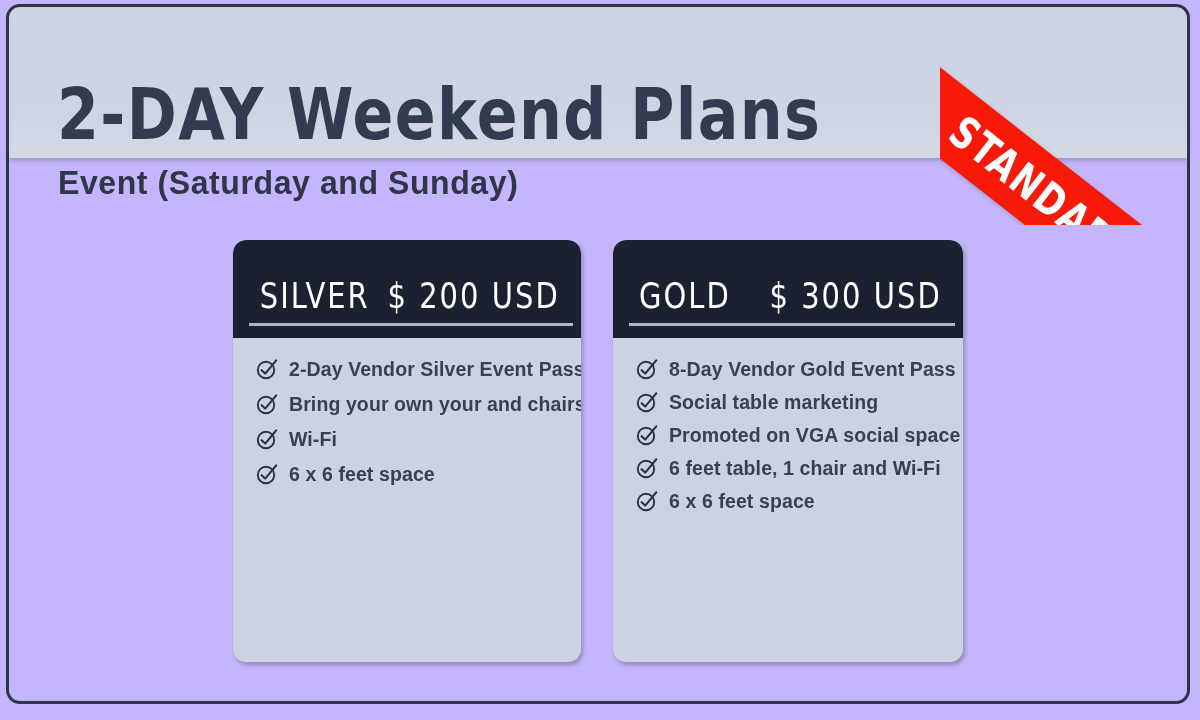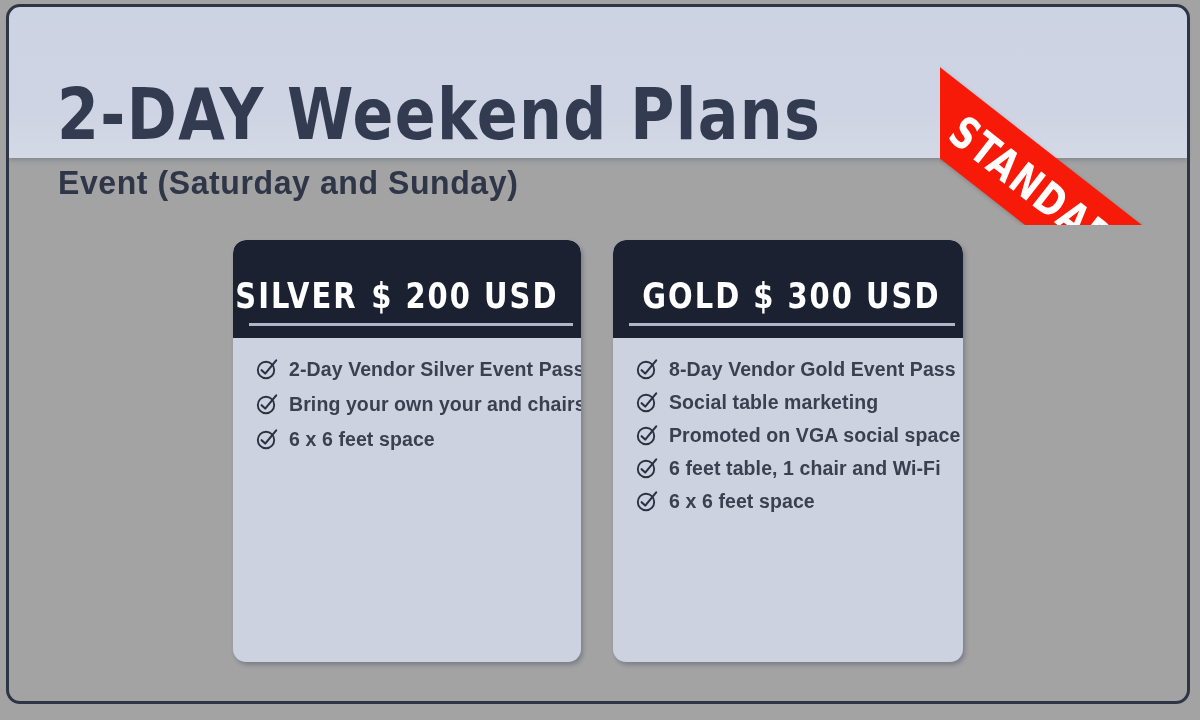--- a/index.html
+++ b/index.html
@@ -11,21 +11,21 @@
     width: 1200px;
     height: 720px;
     font-family: "Liberation Sans", sans-serif;
     overflow: hidden;
   }
 
   #poster {
     position: relative;
     width: 1200px;
     height: 720px;
-    background: #a3a3a3;
+    background: #c4b5fd;
     overflow: hidden;
   }
 
   
   .frame {
     position: absolute;
     left: 6px;
     top: 4px;
     width: 1184px;
     height: 700px;
@@ -146,23 +146,23 @@
     border-radius: 13px 13px 0 0;
     box-sizing: border-box;
   }
   .card-head-row {
     position: absolute;
     left: 22px;
     right: 14px;
     bottom: 22px;
     display: flex;
     align-items: baseline;
-    justify-content: flex-end;
+    justify-content: space-between;
     font-family: "Liberation Sans Narrow", "DejaVu Sans Condensed", "Liberation Sans", sans-serif;
-    font-weight: 700;
+    font-weight: 400;
     font-size: 35px;
     letter-spacing: 2.2px;
     color: #ffffff;
   }
   .card-head-row .tier { transform: scaleX(0.92); transform-origin: left baseline; }
   .card-head-row .price { transform: scaleX(0.92); transform-origin: right baseline; white-space: nowrap; }
 
   .head-rule {
     position: absolute;
     left: 16px;
@@ -240,20 +240,27 @@
             <circle cx="11" cy="13" r="8.2" fill="none" stroke="#2b3142" stroke-width="1.9"></circle>
             <path d="M6.6 13.2 L10.2 16.6 L21.2 3.4" fill="none" stroke="#2b3142" stroke-width="2.1" stroke-linecap="round" stroke-linejoin="round"></path>
           </svg>
           <span class="feature-label">Bring your own your and chairs</span>
         </li>
         <li class="feature">
           <svg class="check-icon" viewBox="0 0 24 24">
             <circle cx="11" cy="13" r="8.2" fill="none" stroke="#2b3142" stroke-width="1.9"></circle>
             <path d="M6.6 13.2 L10.2 16.6 L21.2 3.4" fill="none" stroke="#2b3142" stroke-width="2.1" stroke-linecap="round" stroke-linejoin="round"></path>
           </svg>
+          <span class="feature-label">Wi-Fi</span>
+        </li>
+        <li class="feature">
+          <svg class="check-icon" viewBox="0 0 24 24">
+            <circle cx="11" cy="13" r="8.2" fill="none" stroke="#2b3142" stroke-width="1.9"></circle>
+            <path d="M6.6 13.2 L10.2 16.6 L21.2 3.4" fill="none" stroke="#2b3142" stroke-width="2.1" stroke-linecap="round" stroke-linejoin="round"></path>
+          </svg>
           <span class="feature-label">6 x 6 feet space</span>
         </li>
       </ul>
     </div>
 
     <div class="card gold">
       <div class="card-head">
         <div class="card-head-row">
           <span class="tier">GOLD</span>
           <span class="price">$ 300 USD</span>

